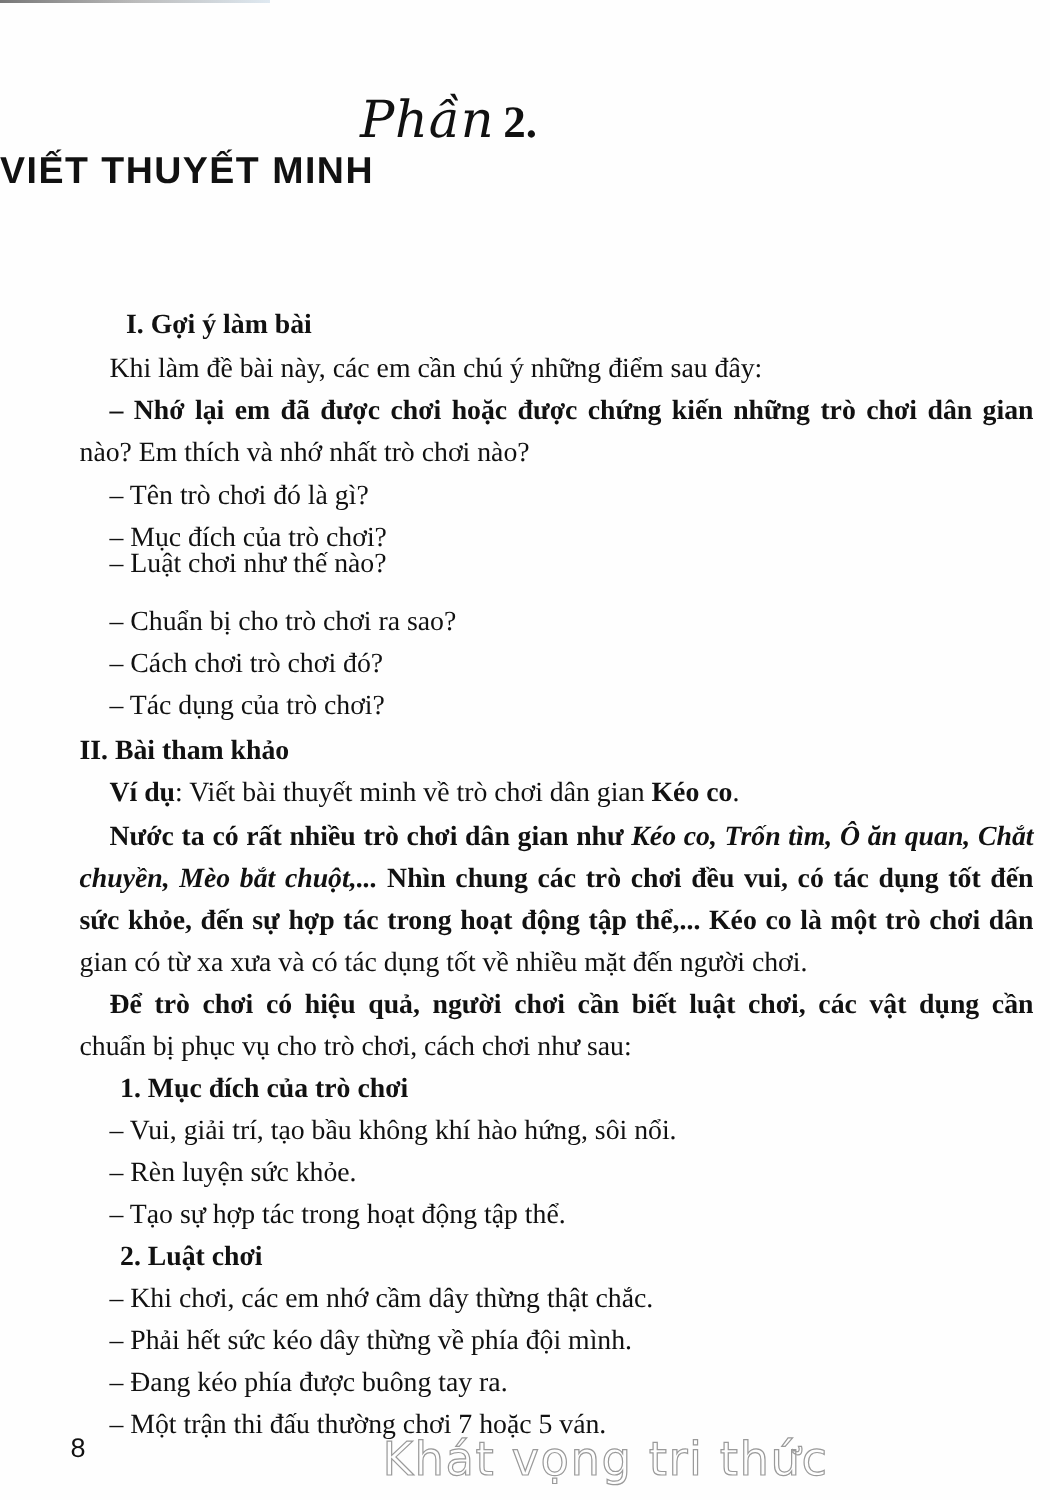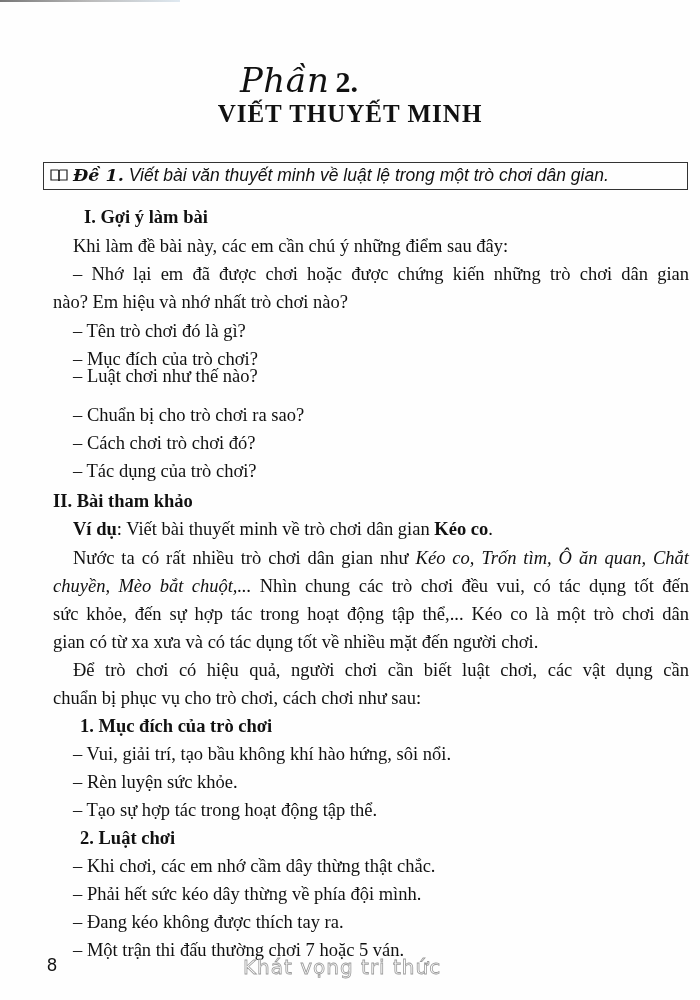--- a/index.html
+++ b/index.html
@@ -3,62 +3,53 @@
 <meta charset="utf-8">
 <style>
   html, body { margin: 0; padding: 0; background: #ffffff; }
   body { width: 700px; height: 1000px; position: relative; overflow: hidden; color: #111; }
   .page { position: absolute; left: 0; top: 0; width: 700px; height: 1000px; background: #fefefe; }
   .topline { position: absolute; left: 0; top: 0; width: 180px; height: 2px; background: linear-gradient(90deg,#777,#bbb,#dfe9f1); }
 
   .part-title { position: absolute; left: 0; width: 598px; top: 60px; text-align: center; font-family: "Liberation Serif", serif; }
   .part-word { font-style: italic; font-size: 34px; font-family: "DejaVu Serif", serif; font-weight: normal; letter-spacing: 0.5px; }
   .part-num { font-weight: bold; font-size: 30px; margin-left: 6px; }
-  .main-title { position: absolute; left: 0; width: 700px; top: 100px; text-align: center; font-family: Liberation Serif, serif; font-weight: bold; font-size: 25px; letter-spacing: 1px; }
+  .main-title { position: absolute; left: 0; width: 700px; top: 100px; text-align: left; font-family: Liberation Sans, sans-serif; font-weight: bold; font-size: 25px; letter-spacing: 1px; }
 
   .task-box { position: absolute; left: 43px; top: 162px; width: 645px; height: 28px; border: 1.5px solid #333; box-sizing: border-box; font-family: "Liberation Sans", sans-serif; font-style: italic; font-size: 17.5px; line-height: 25px; padding-left: 6px; white-space: nowrap; }
   .book-icon { display: inline-block; width: 18px; height: 13px; vertical-align: -1px; margin-right: 5px; }
   .task-label { font-family: "DejaVu Serif", serif; font-style: italic; font-weight: bold; }
 
   .text { font-family: "Liberation Serif", serif; font-size: 18.5px; color: #111; }
   .line { position: absolute; white-space: nowrap; }
   .h { font-weight: bold; }
-  .just { text-align: justify; text-align-last: justify; }
+  .just { text-align: justify; text-align-last: justify; font-weight: bold; }
 
   .page-num { position: absolute; left: 47px; top: 955px; font-family: "Liberation Sans", sans-serif; font-size: 18px; }
 
   .wm-main { position: absolute; left: 150px; top: 885px; font-family: "DejaVu Sans", sans-serif; font-size: 78px; letter-spacing: 2px; color: transparent; -webkit-text-stroke: 1px #9a9a9a; }
-  .wm-sub { position: absolute; left: 243px; top: 955px; font-family: "DejaVu Sans", sans-serif; font-size: 20px; letter-spacing: 1px; color: transparent; -webkit-text-stroke: 0.8px #9a9a9a; }
+  .wm-sub { position: absolute; left: 255px; top: 955px; font-family: "DejaVu Sans", sans-serif; font-size: 31px; letter-spacing: 1px; color: transparent; -webkit-text-stroke: 0.8px #9a9a9a; }
 </style>
 </head>
 <body>
 
 <div class="page">
   <div class="topline"></div>
 
   <div class="part-title">
     <span class="part-word">Phần</span><span class="part-num">2.</span>
   </div>
   <div class="main-title">VIẾT THUYẾT MINH</div>
 
-  <div class="task-box">
-    <span class="book-icon">
-      <svg width="18" height="13" viewBox="0 0 18 13">
-        <path d="M1 1 H8 Q9 1 9 2 V12 Q9 11 8 11 H1 Z" fill="none" stroke="#222" stroke-width="1.2"></path>
-        <path d="M17 1 H10 Q9 1 9 2 V12 Q9 11 10 11 H17 Z" fill="none" stroke="#222" stroke-width="1.2"></path>
-      </svg>
-    </span><span class="task-label">Đề 1.</span>
-    <span>Viết bài văn thuyết minh về luật lệ trong một trò chơi dân gian.</span>
-  </div>
 
   <div class="text">
     <div class="line h" style="left:53px; top:207px;margin-left:31px;">I. Gợi ý làm bài</div>
     <div class="line" style="left:73px; top:236px;">Khi làm đề bài này, các em cần chú ý những điểm sau đây:</div>
     <div class="line just" style="left:73px; top:264px; width:616px;">– Nhớ lại em đã được chơi hoặc được chứng kiến những trò chơi dân gian</div>
-    <div class="line" style="left:53px; top:292px;">nào? Em hiệu và nhớ nhất trò chơi nào?</div>
+    <div class="line" style="left:53px; top:292px;">nào? Em thích và nhớ nhất trò chơi nào?</div>
     <div class="line" style="left:73px; top:321px;">– Tên trò chơi đó là gì?</div>
     <div class="line" style="left:73px; top:349px;">– Mục đích của trò chơi?</div>
     <div class="line" style="left:73px; top:366px;">– Luật chơi như thế nào?</div>
     <div class="line" style="left:73px; top:405px;">– Chuẩn bị cho trò chơi ra sao?</div>
     <div class="line" style="left:73px; top:433px;">– Cách chơi trò chơi đó?</div>
     <div class="line" style="left:73px; top:461px;">– Tác dụng của trò chơi?</div>
 
     <div class="line h" style="left:53px; top:491px;">II. Bài tham khảo</div>
     <div class="line" style="left:73px; top:519px;">
       <b>Ví dụ</b><span>: Viết bài thuyết minh về trò chơi dân gian </span><b>Kéo co</b><span>.</span>
@@ -77,20 +68,20 @@
     <div class="line" style="left:53px; top:688px;">chuẩn bị phục vụ cho trò chơi, cách chơi như sau:</div>
 
     <div class="line h" style="left:80px; top:716px;">1. Mục đích của trò chơi</div>
     <div class="line" style="left:73px; top:744px;">– Vui, giải trí, tạo bầu không khí hào hứng, sôi nổi.</div>
     <div class="line" style="left:73px; top:772px;">– Rèn luyện sức khỏe.</div>
     <div class="line" style="left:73px; top:800px;">– Tạo sự hợp tác trong hoạt động tập thể.</div>
 
     <div class="line h" style="left:80px; top:828px;">2. Luật chơi</div>
     <div class="line" style="left:73px; top:856px;">– Khi chơi, các em nhớ cầm dây thừng thật chắc.</div>
     <div class="line" style="left:73px; top:884px;">– Phải hết sức kéo dây thừng về phía đội mình.</div>
-    <div class="line" style="left:73px; top:912px;">– Đang kéo không được thích tay ra.</div>
+    <div class="line" style="left:73px; top:912px;">– Đang kéo phía được buông tay ra.</div>
     <div class="line" style="left:73px; top:940px;">– Một trận thi đấu thường chơi 7 hoặc 5 ván.</div>
   </div>
 
   <div class="page-num">8</div>
 
   <div class="wm-sub">Khát vọng tri thức</div>
 </div>
 
 </body></html>

